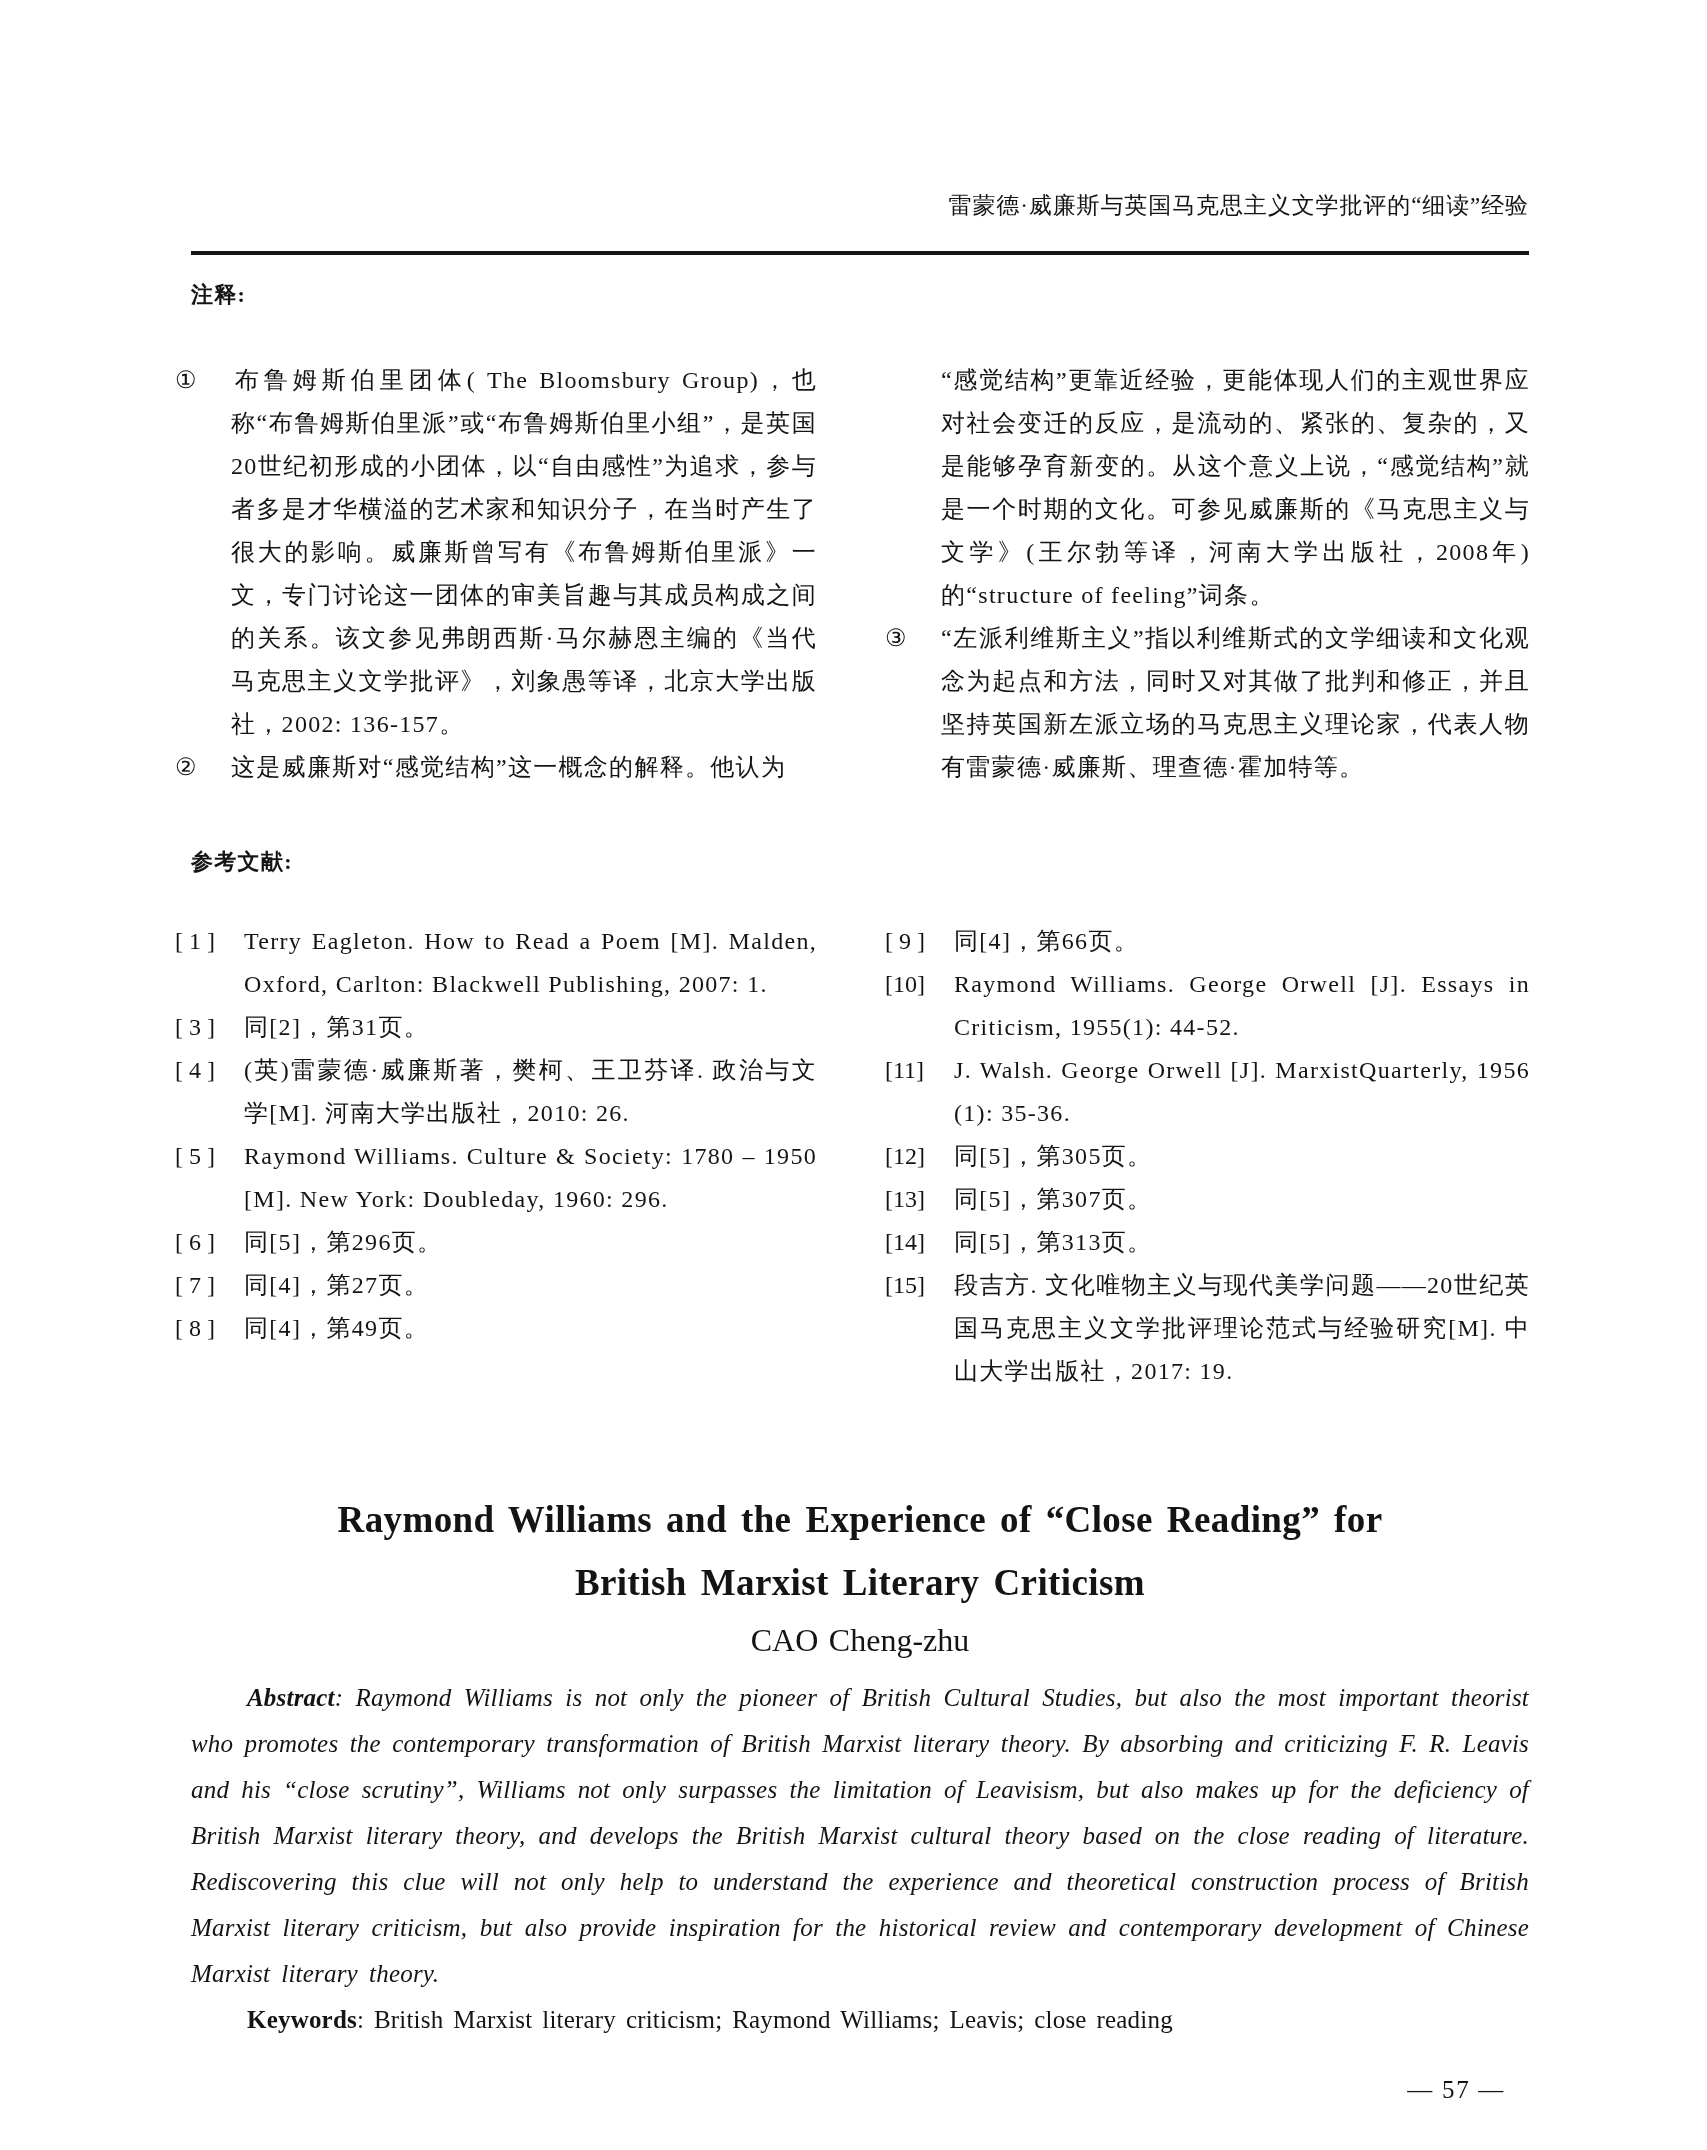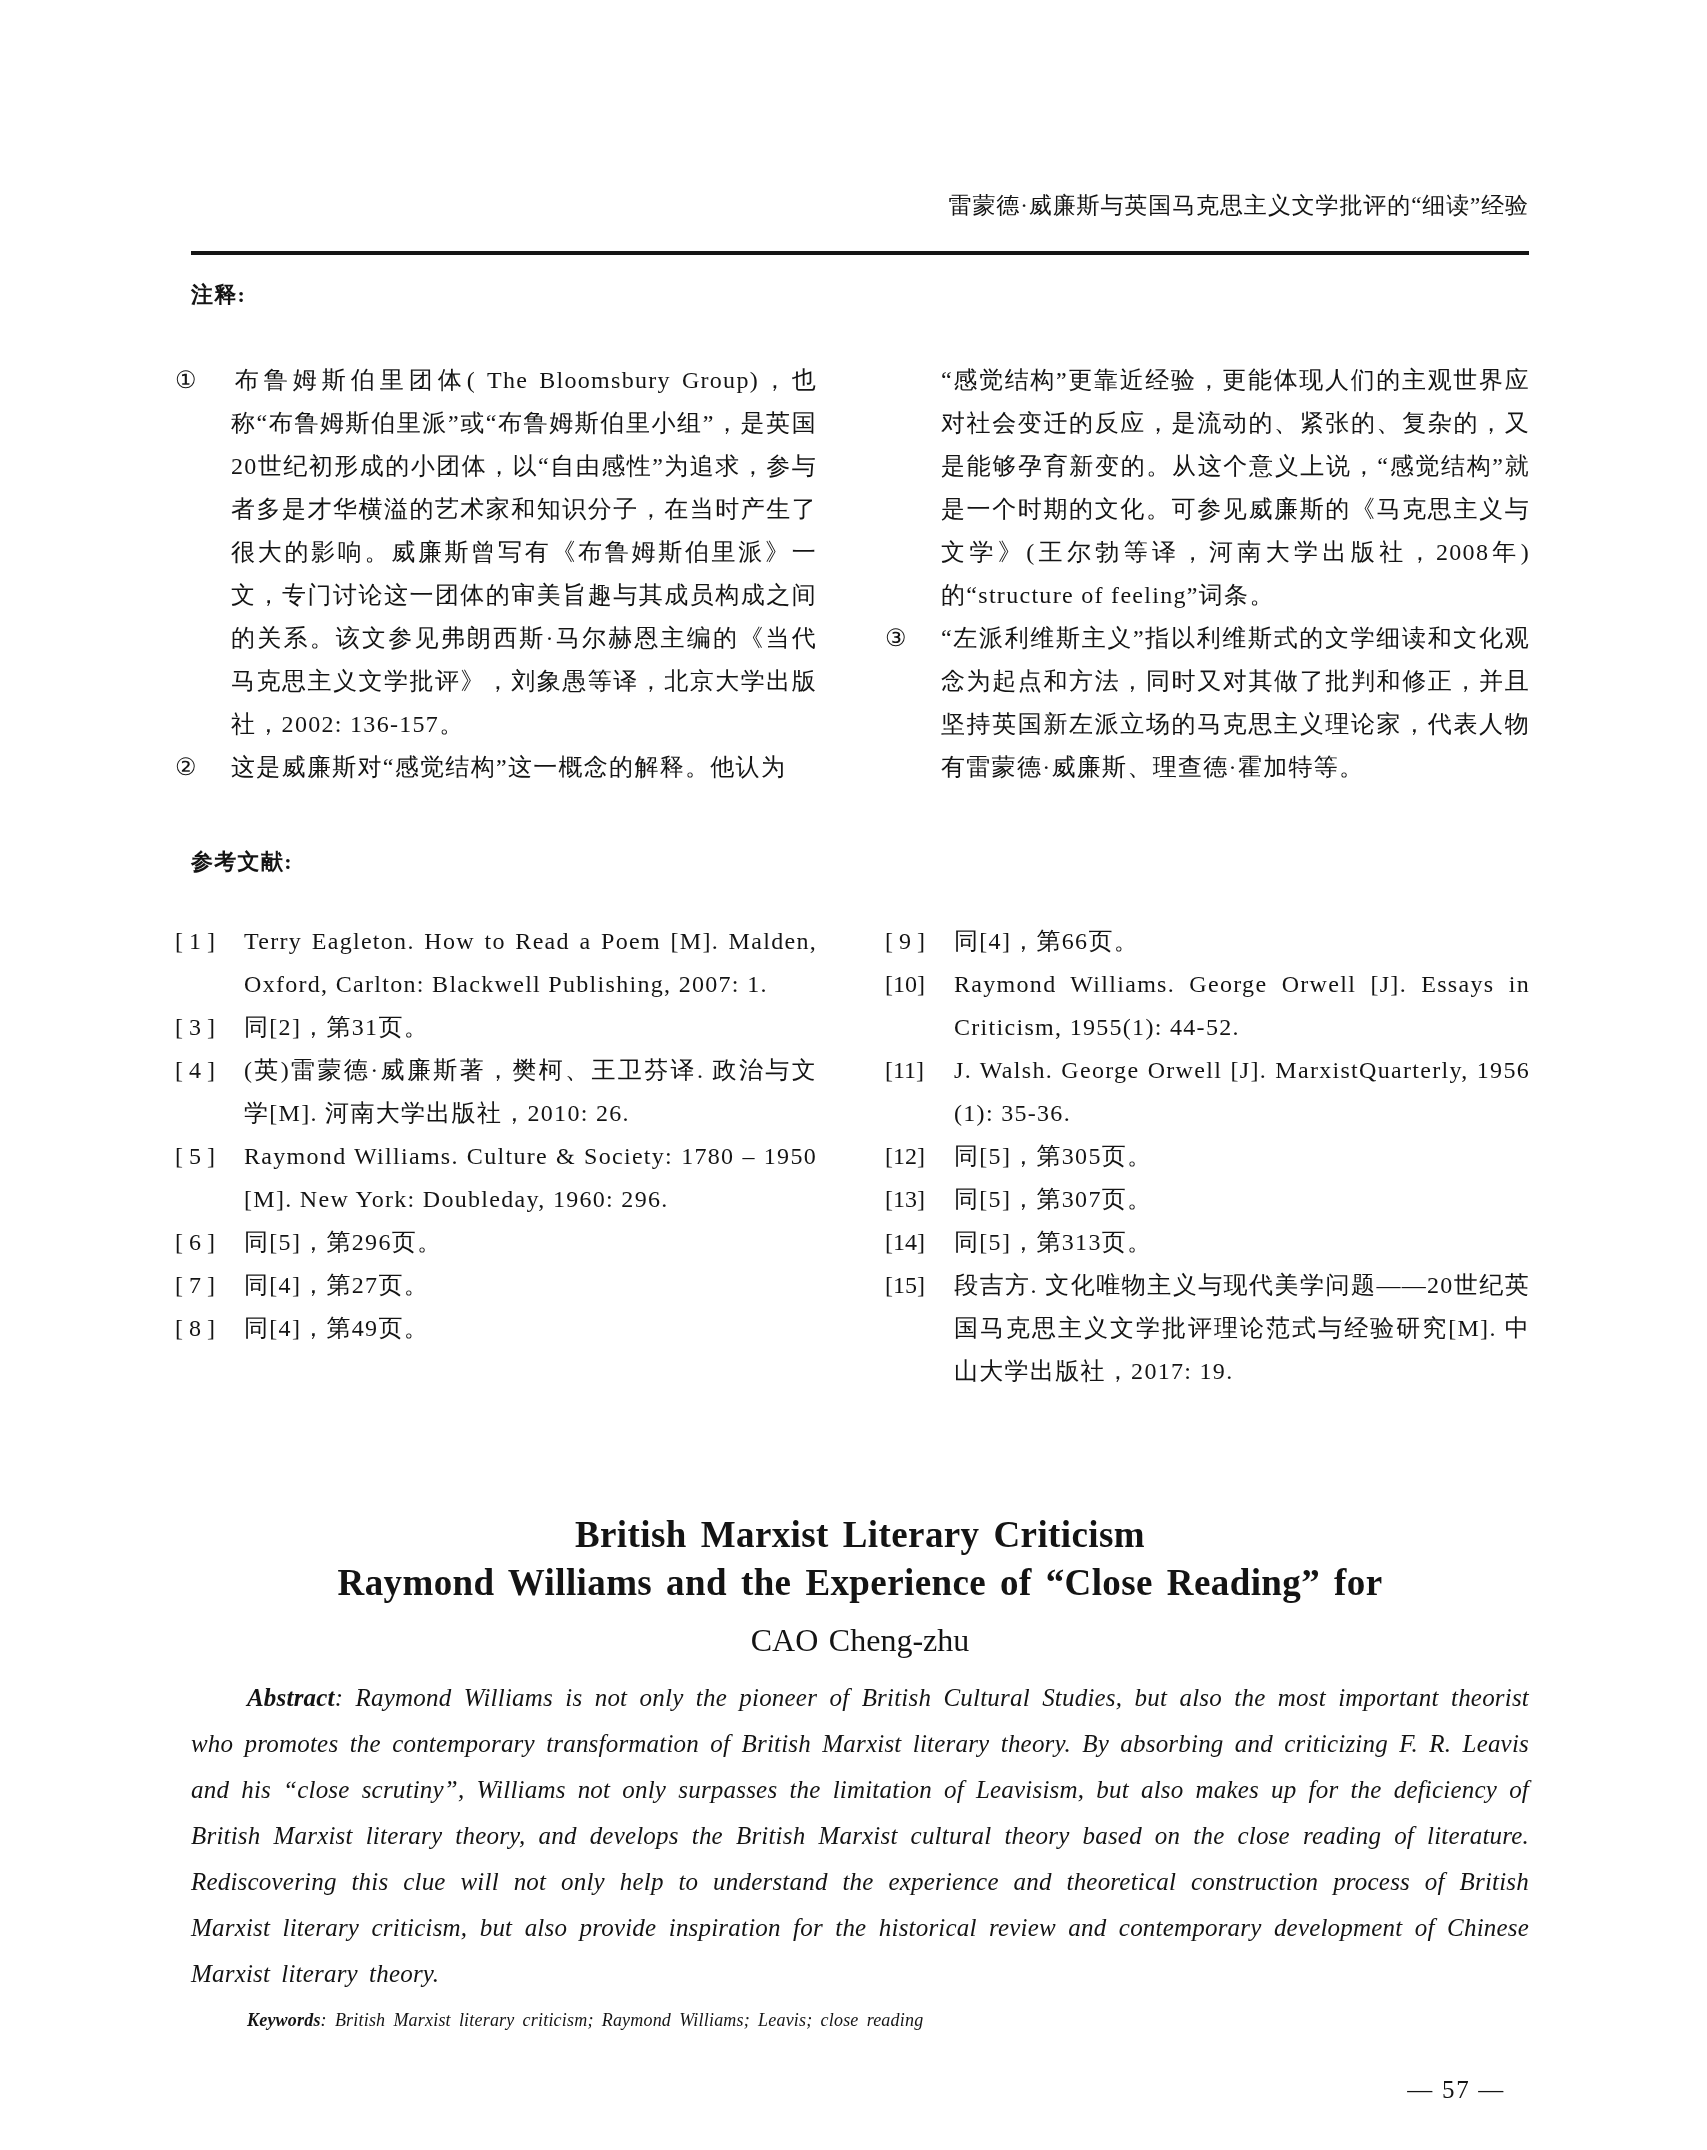--- a/index.html
+++ b/index.html
@@ -55,24 +55,23 @@
     font-size:32px;line-height:30px;word-spacing:2.6px;
   }
   .e-abstract{
     margin-top:20.6px;
     font-size:25px;line-height:46px;
     text-align:justify;word-spacing:4.7px;letter-spacing:0.2px;
     text-indent:56px;
     font-style:italic;
   }
   .e-keywords{
-    font-size:18px;line-height:46px;
+    font-size:25px;line-height:46px;
     word-spacing:3.4px;letter-spacing:0.2px;
     text-indent:56px;
-    font-style:italic;
   }
   .bold{font-weight:bold;}
   .pageno{
     top:2076px;left:191px;width:1314px;
     text-align:right;font-size:25px;letter-spacing:1.7px;
   }
 </style>
 </head>
 <body>
 
@@ -112,22 +111,22 @@
       <div class="ref"><span class="rmark">[10]</span><span>Raymond Williams. George Orwell [J]. Essays in Criticism, 1955(1): 44-52.</span></div>
       <div class="ref"><span class="rmark">[11]</span><span>J. Walsh. George Orwell [J]. MarxistQuarterly, 1956 (1): 35-36.</span></div>
       <div class="ref"><span class="rmark">[12]</span><span>同[5]，第305页。</span></div>
       <div class="ref"><span class="rmark">[13]</span><span>同[5]，第307页。</span></div>
       <div class="ref"><span class="rmark">[14]</span><span>同[5]，第313页。</span></div>
       <div class="ref"><span class="rmark">[15]</span><span>段吉方. 文化唯物主义与现代美学问题——20世纪英国马克思主义文学批评理论范式与经验研究[M]. 中山大学出版社，2017: 19.</span></div>
     </div>
   </div>
 
   <div class="abs english">
+    <div class="e-title">Raymond Williams and the Experience of “Close Reading” for</div>
     <div class="e-title second">British Marxist Literary Criticism</div>
-    <div class="e-title">Raymond Williams and the Experience of “Close Reading” for</div>
     <div class="e-author">CAO Cheng-zhu</div>
     <div class="e-abstract"><span class="bold">Abstract</span><span>:  Raymond Williams is not only the pioneer of British Cultural Studies, but also the most important theorist who promotes the contemporary transformation of British Marxist literary theory. By absorbing and criticizing F. R. Leavis and his “close scrutiny”, Williams not only surpasses the limitation of Leavisism, but also makes up for the deficiency of British Marxist literary theory, and develops the British Marxist cultural theory based on the close reading of literature. Rediscovering this clue will not only help to understand the experience and theoretical construction process of British Marxist literary criticism, but also provide inspiration for the historical review and contemporary development of Chinese Marxist literary theory.</span></div>
     <div class="e-keywords"><span class="bold">Keywords</span><span>:  British Marxist literary criticism; Raymond Williams; Leavis; close reading</span></div>
   </div>
 
   <div class="abs pageno">— 57 —</div>
 
 </div>
 
 

